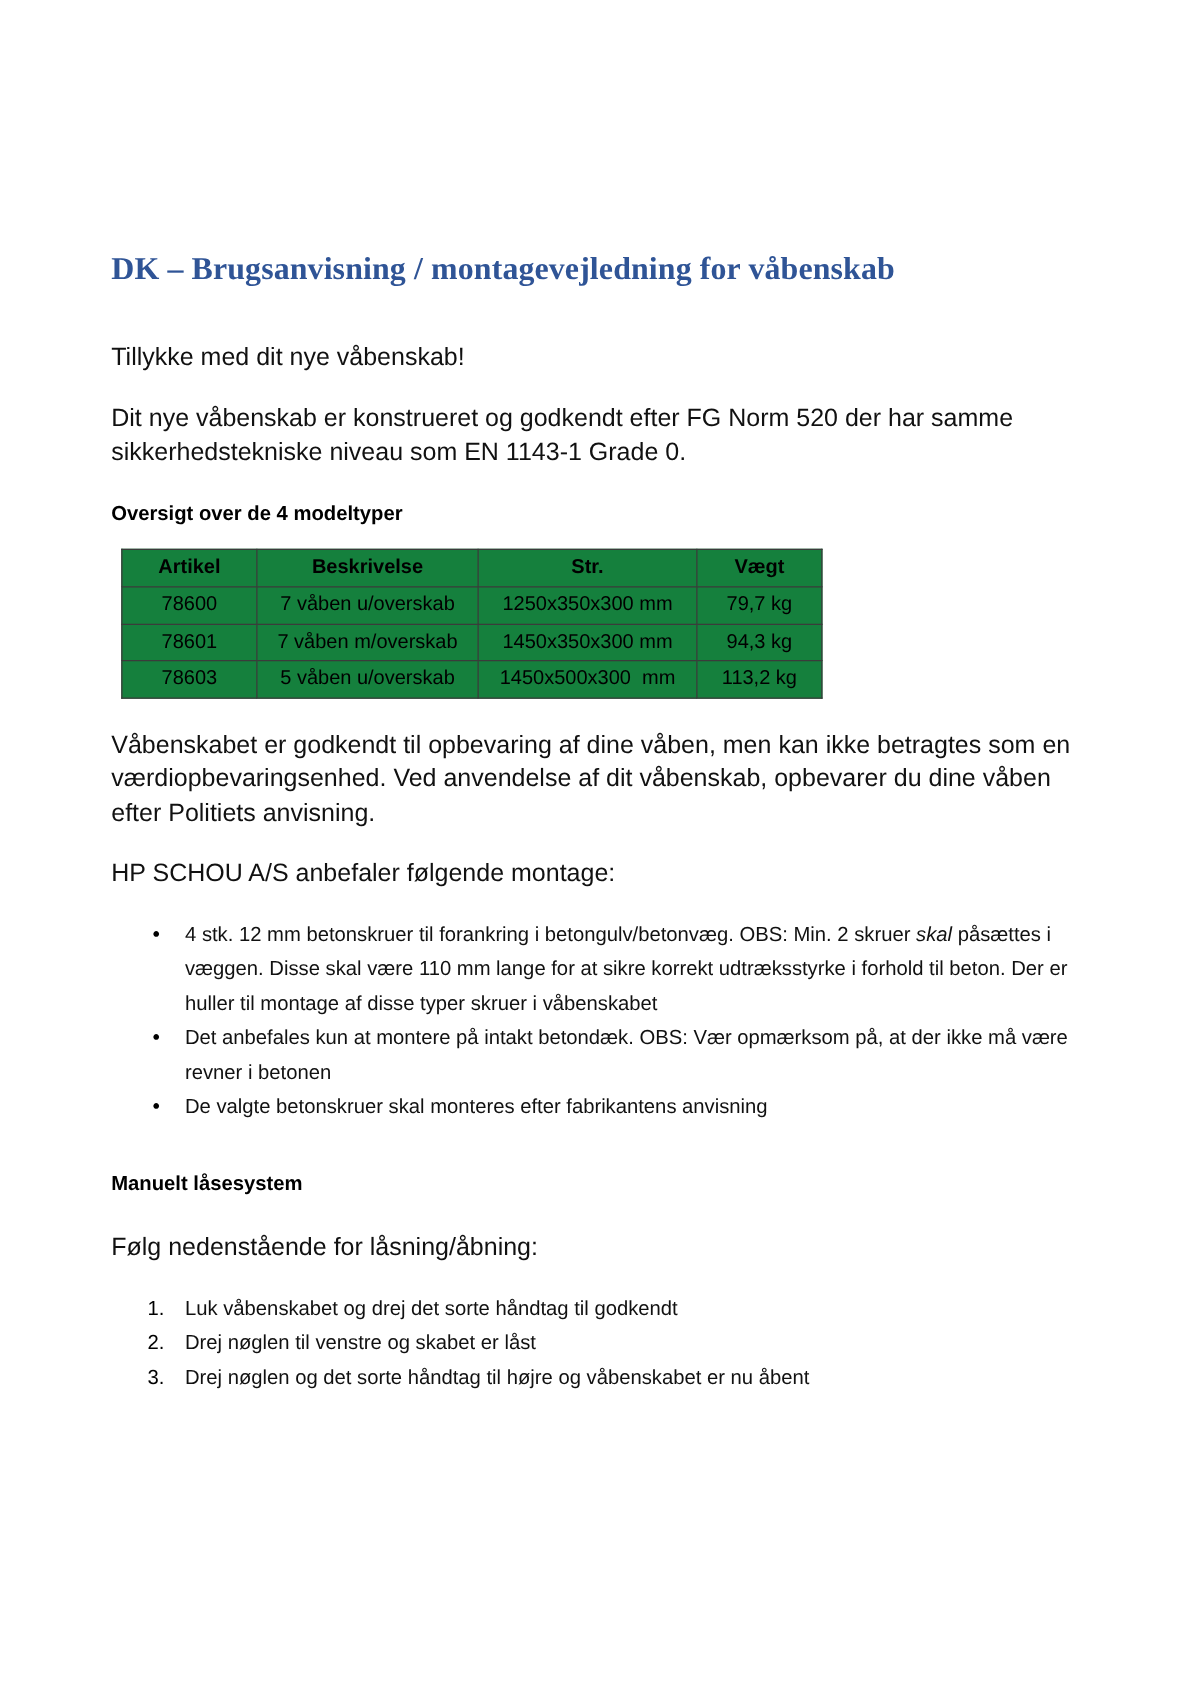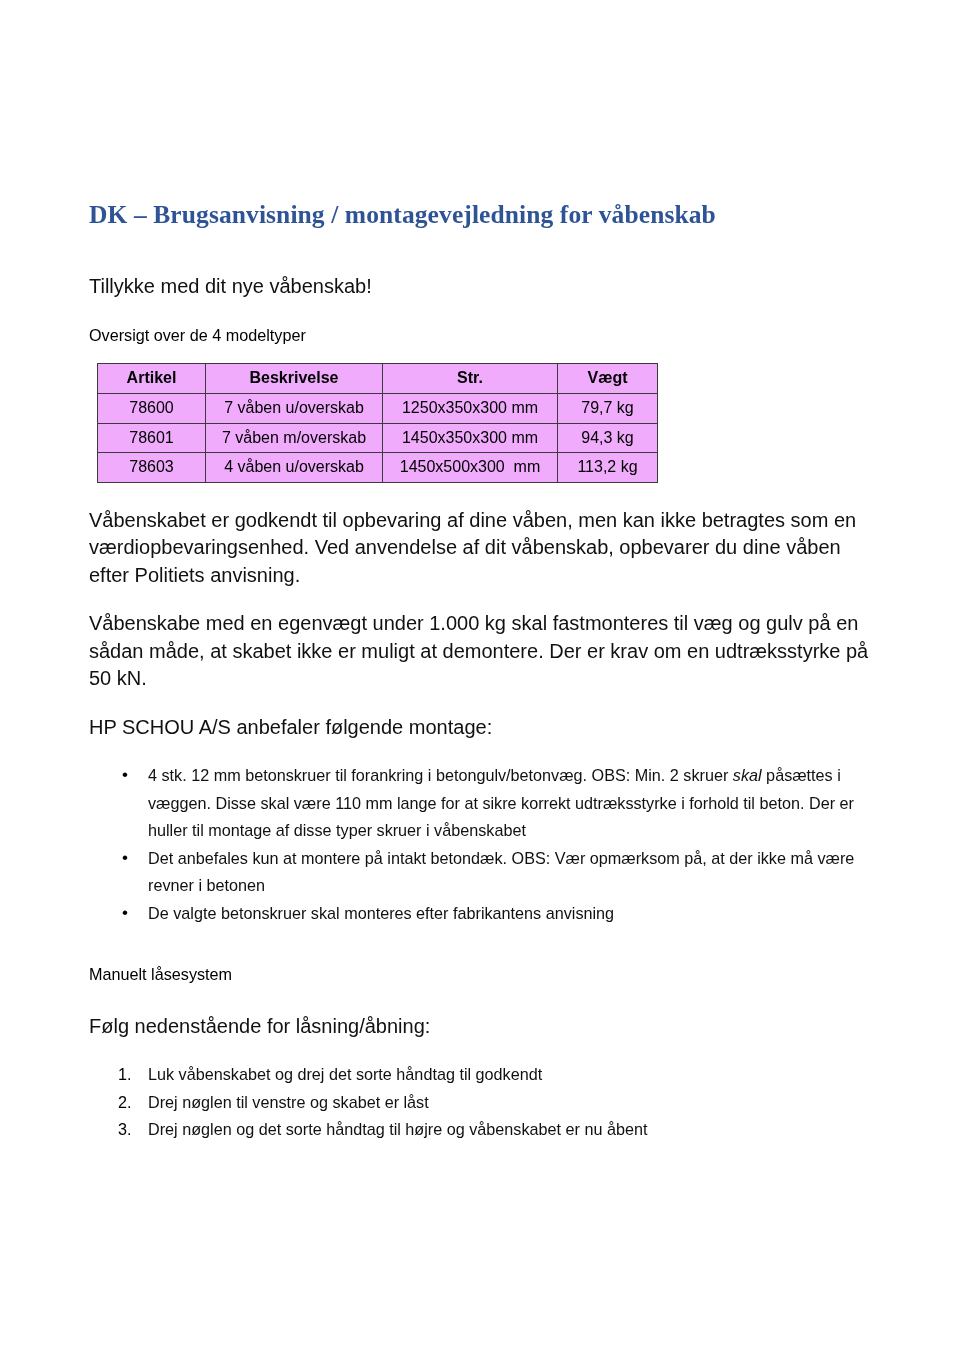--- a/index.html
+++ b/index.html
@@ -51,37 +51,37 @@
     font-size: 20px;
     line-height: 27.5px;
     color: #111111;
     margin: 0 0 21px 0;
     text-align: left;
   }
 
   .sub-heading {
     font-size: 16.2px;
     line-height: 27.5px;
-    font-weight: normal;
+    font-weight: bold;
     color: #000000;
     margin: 0 0 14px 0;
   }
 
   .spacer-lg { height: 24px; }
   .spacer-sm { height: 10px; }
 
   em.ital { }
 
   
   .models-table {
     border-collapse: collapse;
     margin: 0 0 0 8px;
     table-layout: fixed;
     width: 524px;
-    background: #f0abfc;
+    background: #15803d;
   }
   .models-table th,
   .models-table td {
     border: 1.3px solid #3b3b3b;
     font-size: 16px;
     line-height: 1.35;
     padding: 3px 4px 4px 4px;
     text-align: center;
     color: #000000;
     white-space: pre;
@@ -146,20 +146,21 @@
 </head>
 <body>
 
 <div class="page">
   <div class="content">
 
     <h1 class="doc-title">DK – Brugsanvisning / montagevejledning for våbenskab</h1>
 
     <p class="para">Tillykke med dit nye våbenskab!</p>
 
+    <p class="para">Dit nye våbenskab er konstrueret og godkendt efter FG Norm 520 der har samme sikkerhedstekniske niveau som EN 1143-1 Grade 0.</p>
 
     <p class="sub-heading">Oversigt over de 4 modeltyper</p>
 
     <table class="models-table">
       <thead>
         <tr>
           <th class="col-artikel">Artikel</th>
           <th class="col-beskr">Beskrivelse</th>
           <th class="col-str">Str.</th>
           <th class="col-vaegt">Vægt</th>
@@ -173,32 +174,31 @@
           <td>79,7 kg</td>
         </tr>
         <tr>
           <td>78601</td>
           <td>7 våben m/overskab</td>
           <td>1450x350x300 mm</td>
           <td>94,3 kg</td>
         </tr>
         <tr>
           <td>78603</td>
-          <td>4 våben u/overskab</td>
+          <td>5 våben u/overskab</td>
           <td>1450x500x300  mm</td>
           <td>113,2 kg</td>
         </tr>
       </tbody>
     </table>
 
     <div class="spacer-lg"></div>
 
     <p class="para">Våbenskabet er godkendt til opbevaring af dine våben, men kan ikke betragtes som en værdiopbevaringsenhed. Ved anvendelse af dit våbenskab, opbevarer du dine våben efter Politiets anvisning.</p>
 
-    <p class="para">Våbenskabe med en egenvægt under 1.000 kg skal fastmonteres til væg og gulv på en sådan måde, at skabet ikke er muligt at demontere. Der er krav om en udtræksstyrke på 50 kN.</p>
 
 
     <p class="para">HP SCHOU A/S anbefaler følgende montage:</p>
 
     <ul class="bullets">
       <li><span>4 stk. 12 mm betonskruer til forankring i betongulv/betonvæg. OBS: Min. 2 skruer </span><em class="ital">skal</em><span> påsættes i væggen. Disse skal være 110 mm lange for at sikre korrekt udtræksstyrke i forhold til beton. Der er huller til montage af disse typer skruer i våbenskabet</span></li>
       <li>Det anbefales kun at montere på intakt betondæk. OBS: Vær opmærksom på, at der ikke må være revner i betonen</li>
       <li>De valgte betonskruer skal monteres efter fabrikantens anvisning</li>
     </ul>
 

